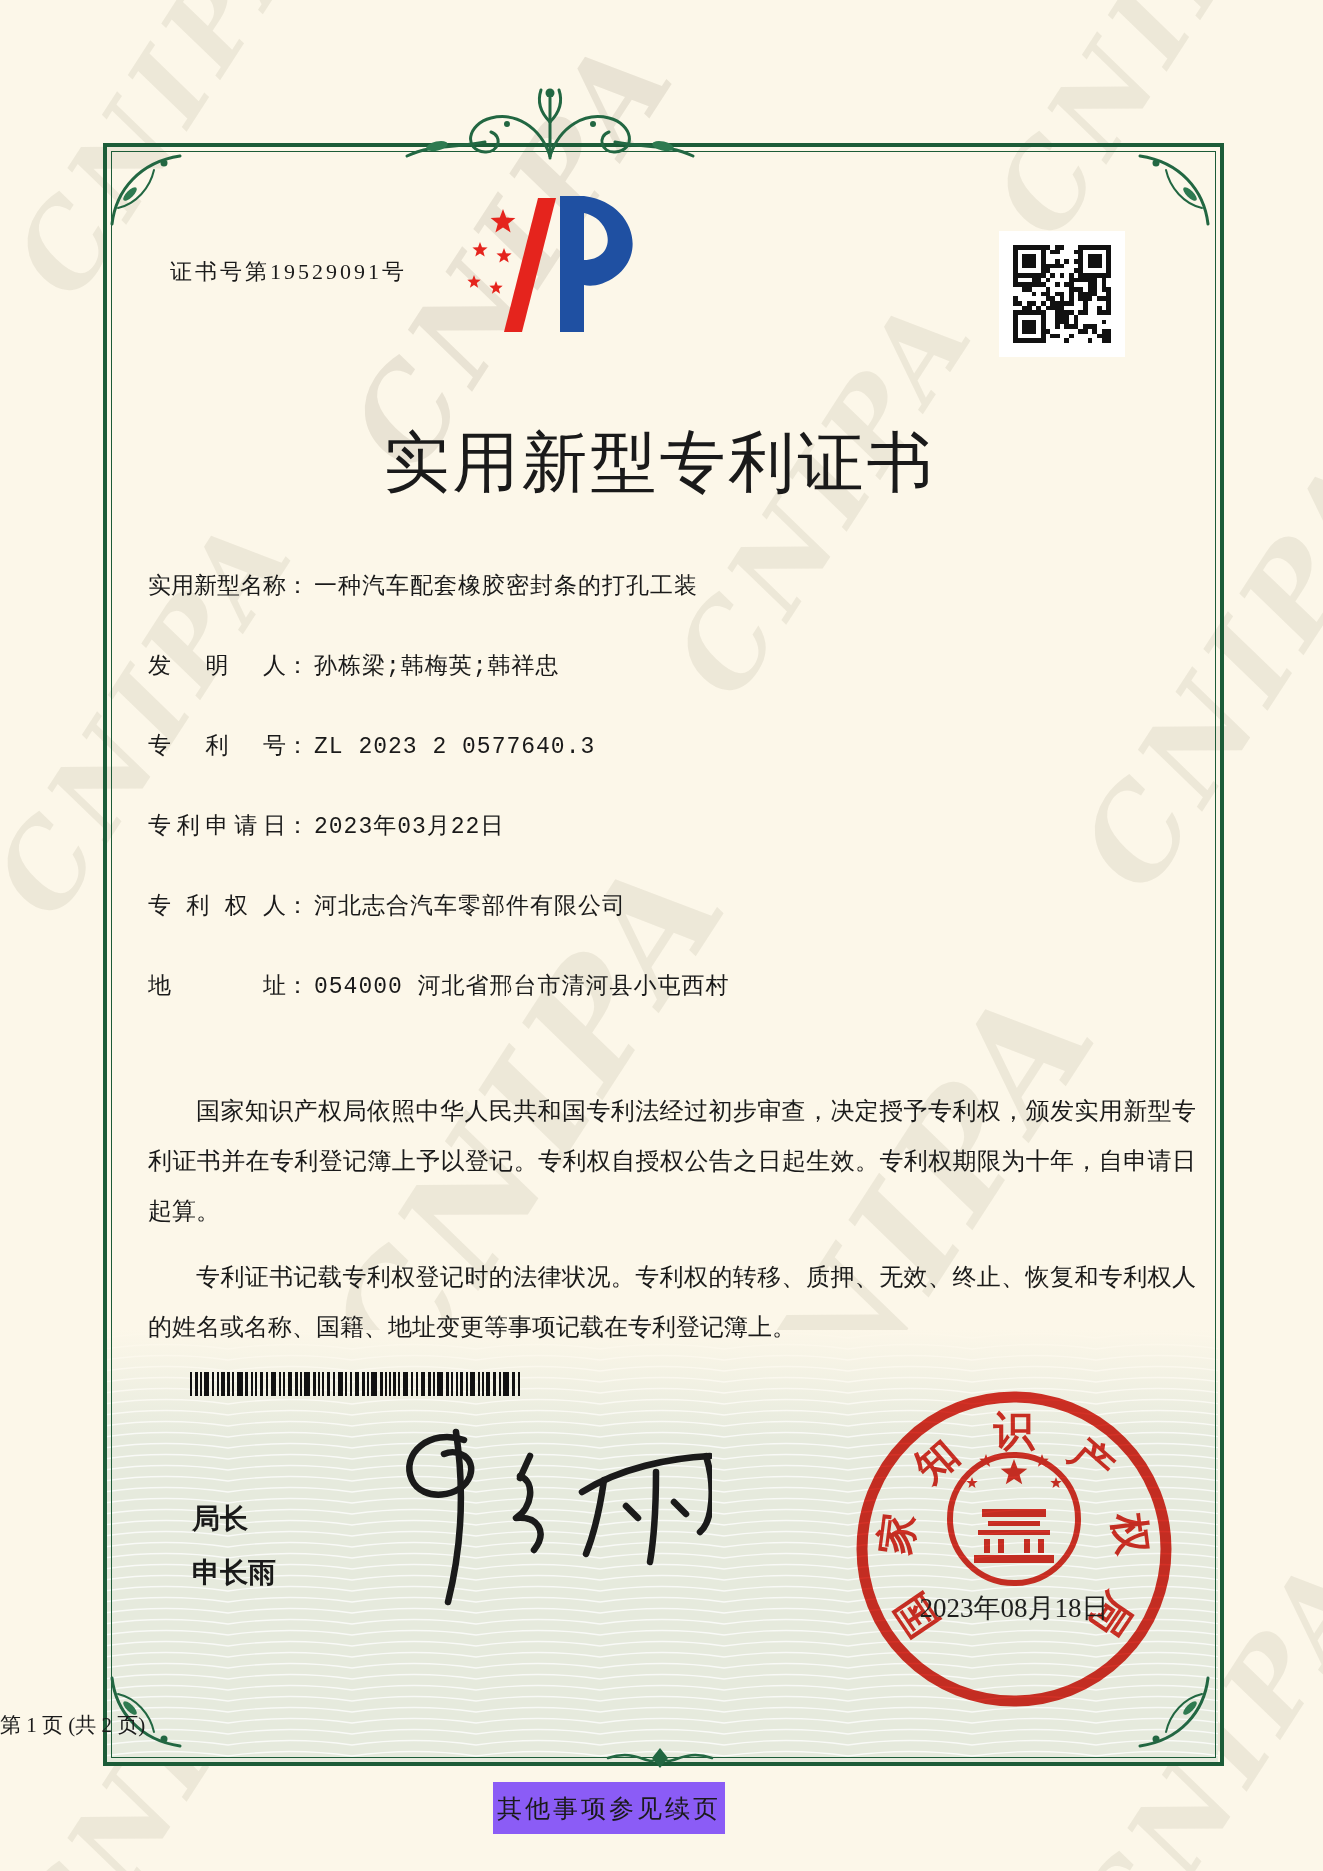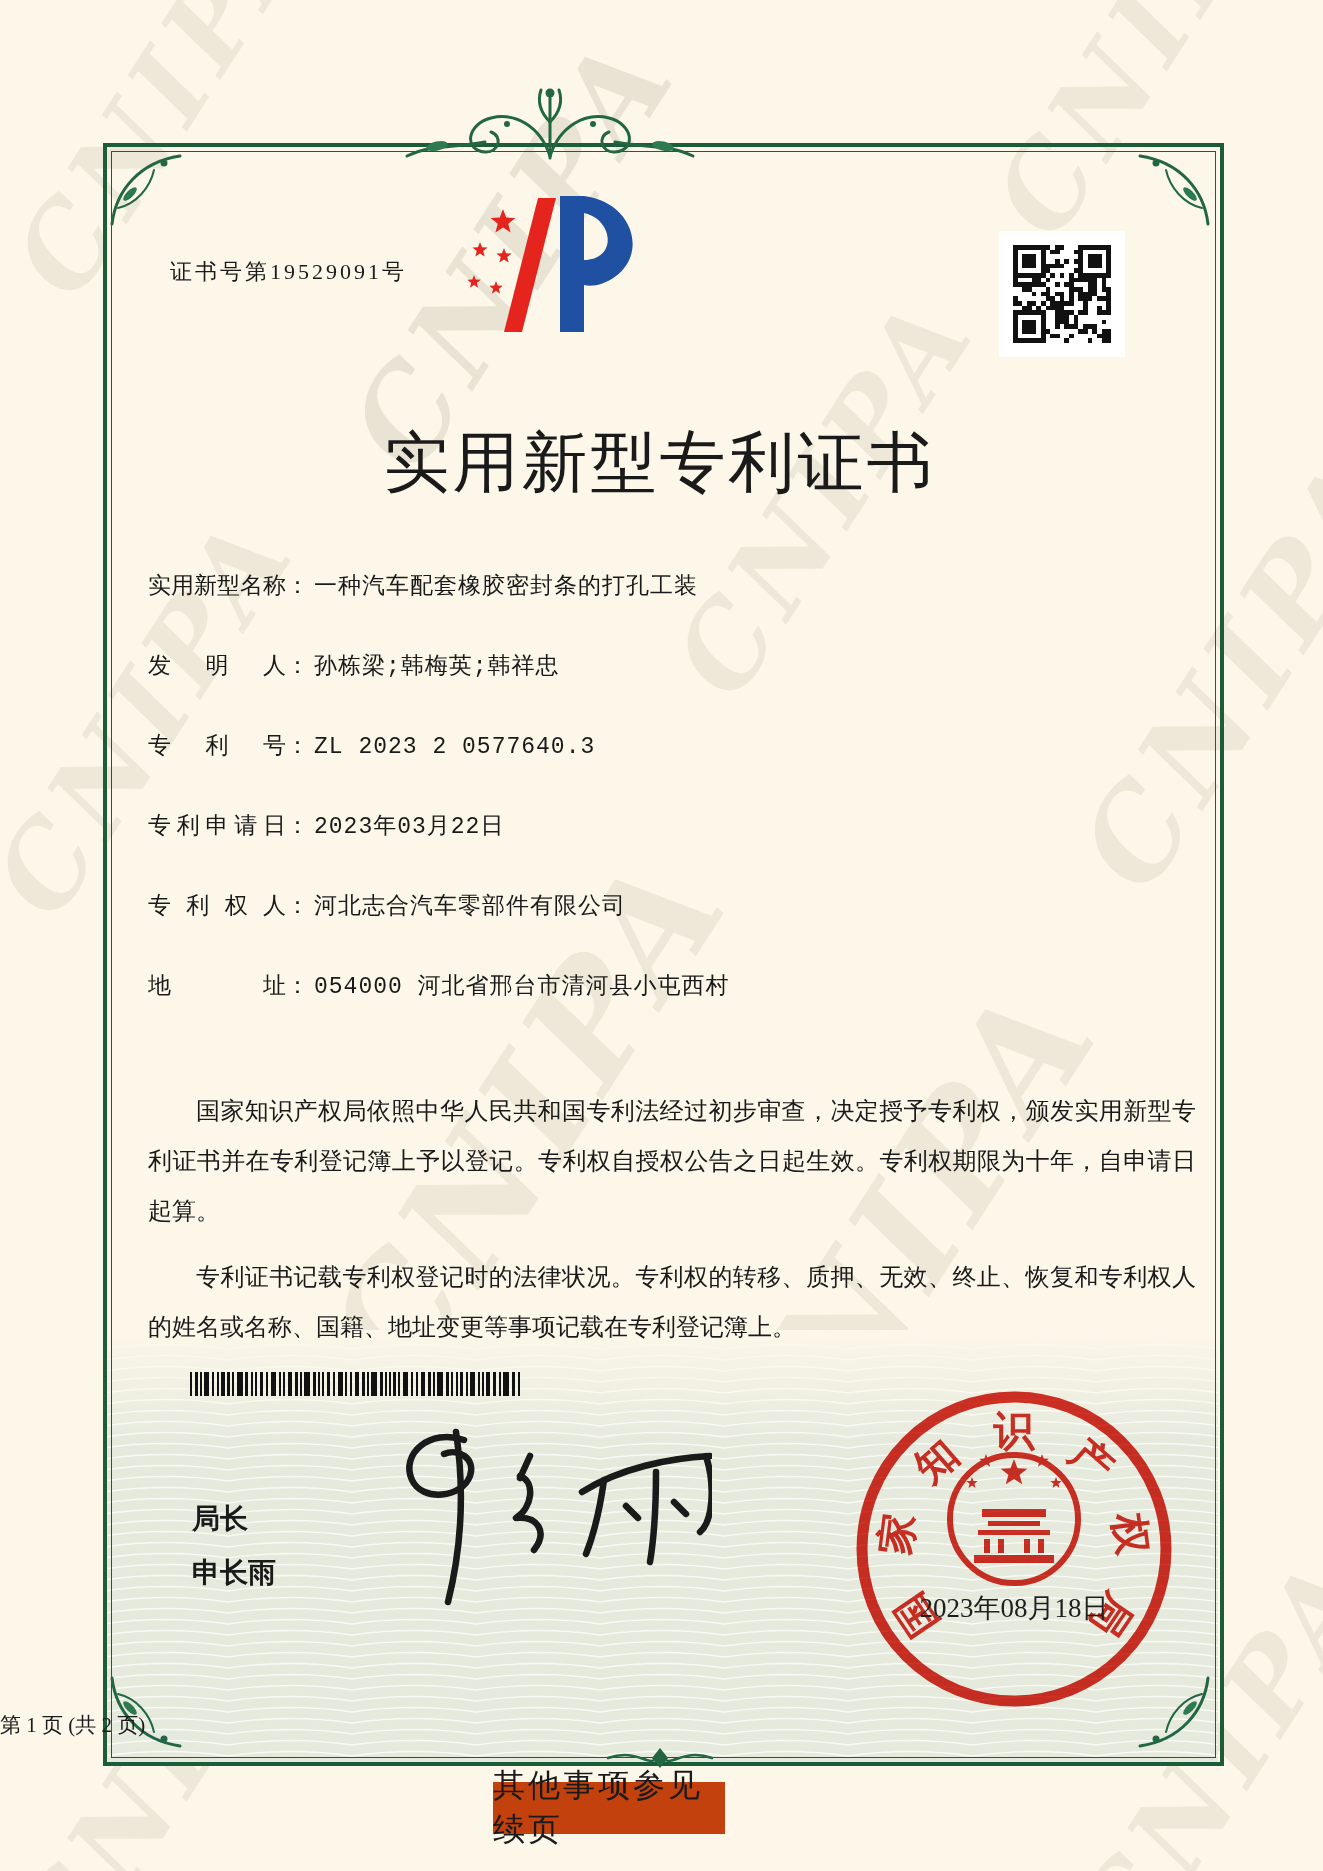--- a/index.html
+++ b/index.html
@@ -50,22 +50,22 @@
 
   #officer{position:absolute;left:192px;top:1492px;z-index:5;
       font-family:"Liberation Sans","DejaVu Sans",sans-serif;font-size:28px;font-weight:600;line-height:54px;}
 
   #signature{position:absolute;left:372px;top:1426px;z-index:5;}
 
   #seal{position:absolute;left:834px;top:1369px;z-index:6;mix-blend-mode:multiply;opacity:.95;}
 
   #page-info{position:absolute;left:0;top:1711px;width:1210px;font-size:21px;z-index:5;}
 
-  #note-box{position:absolute;left:493px;top:1782px;width:232px;height:52px;background:#c2410c;
-      display:flex;align-items:center;justify-content:center;font-size:32px;letter-spacing:3px;z-index:5;}
+  #note-box{position:absolute;left:493px;top:1782px;width:232px;height:52px;background:#8b5cf6;
+      display:flex;align-items:center;justify-content:center;font-size:25px;letter-spacing:3px;z-index:5;}
 </style>
 </head>
 <body>
 
 <div id="page">
 
   <div class="wm" style="left:-60px;top:30px;font-size:110px">CNIPA</div>
   <div class="wm" style="left:920px;top:-30px;font-size:110px">CNIPA</div>
   <div class="wm" style="left:270px;top:180px;font-size:120px;color:rgba(150,140,115,.18)">CNIPA</div>
   <div class="wm" style="left:600px;top:430px;font-size:110px">CNIPA</div>

